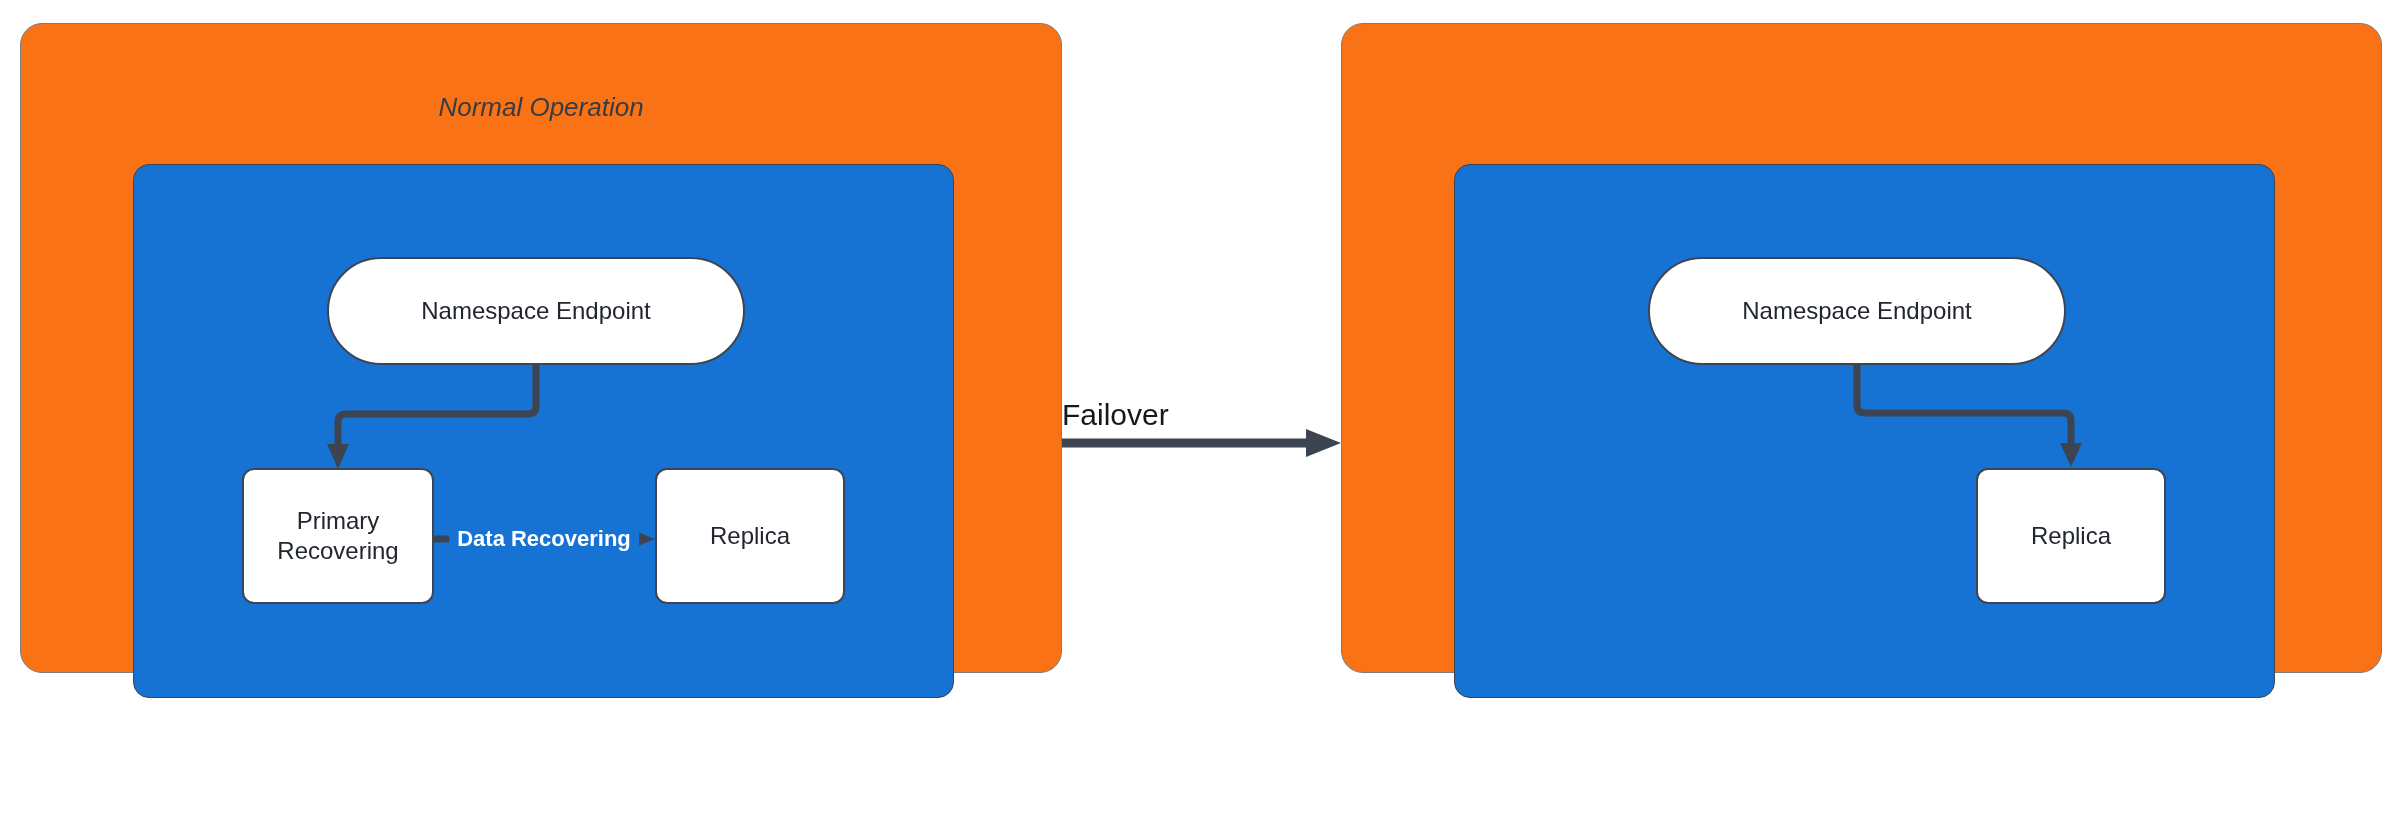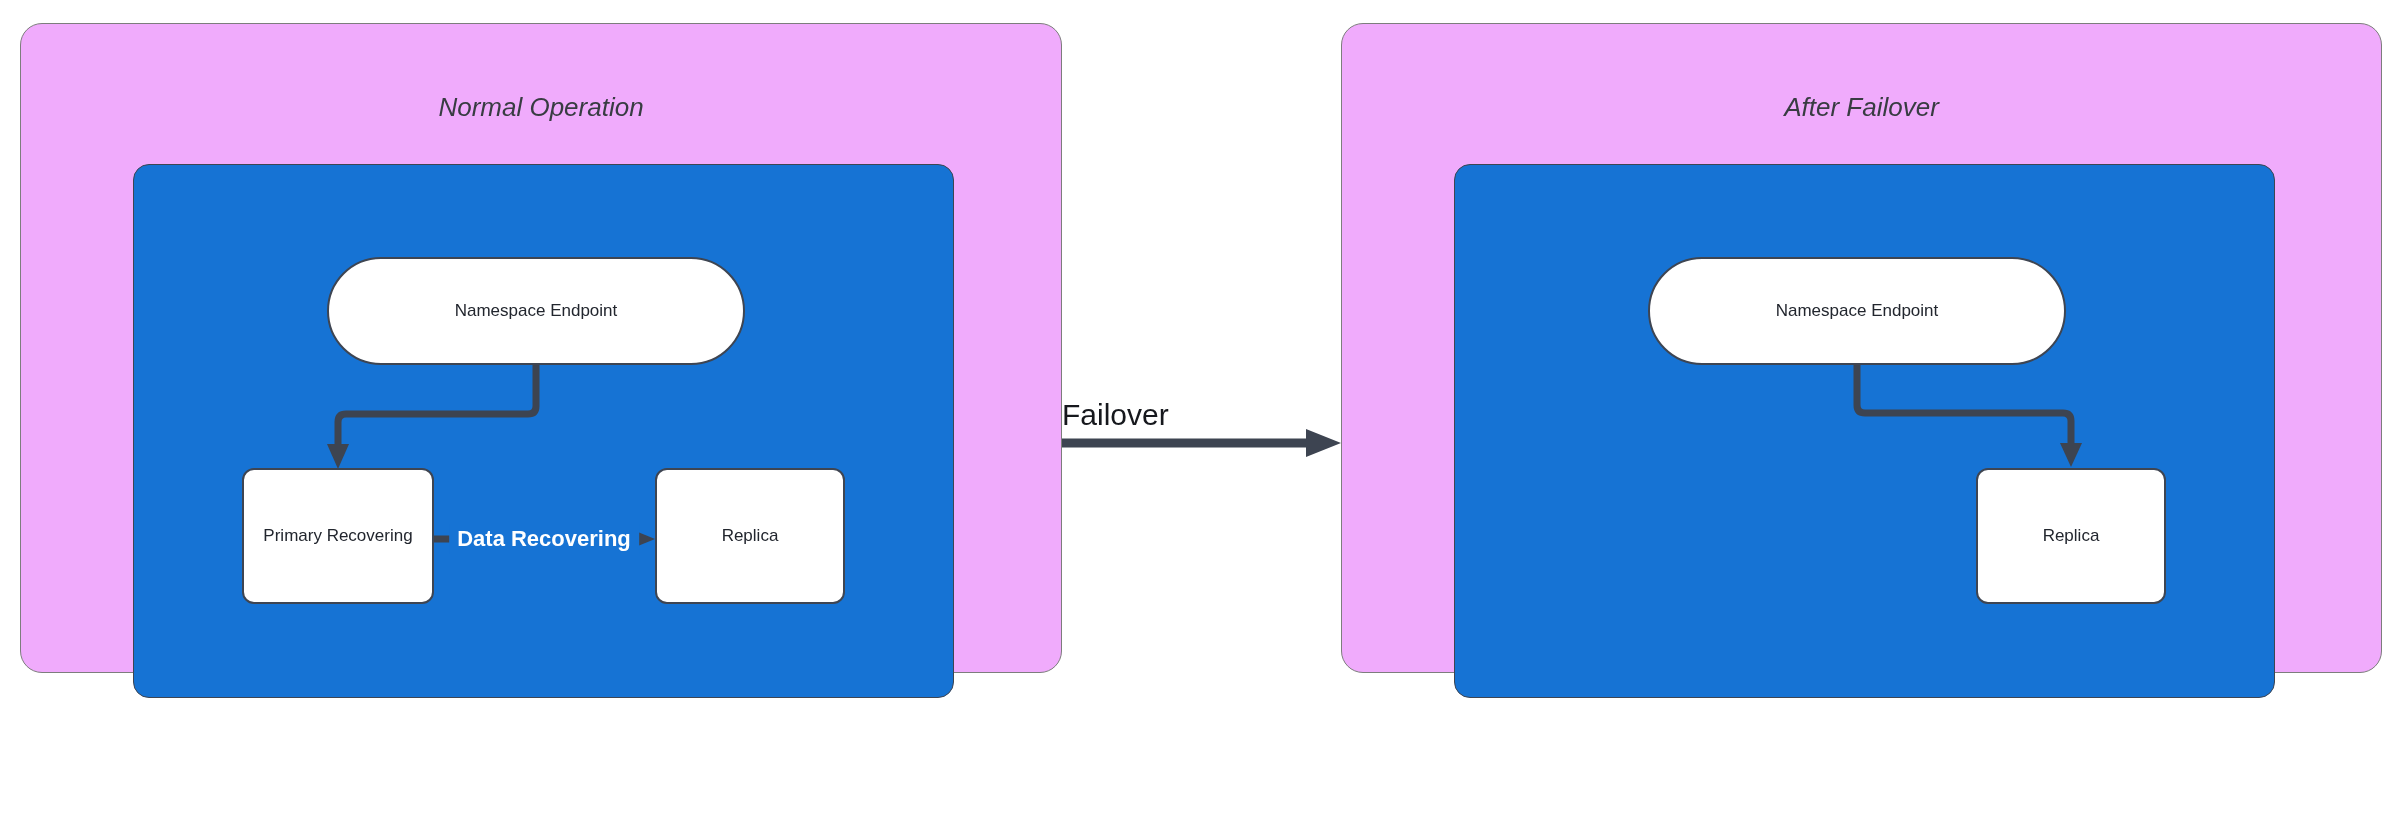--- a/index.html
+++ b/index.html
@@ -18,21 +18,21 @@
   .canvas{
     position:relative;
     width:2407px;height:828px;
     background:#ffffff;
     font-family:"Liberation Sans",sans-serif;
     overflow:hidden;
   }
   .panel{
     position:absolute;
     top:23px;height:650px;
-    background:#f0abfc;
+    background:#f97316;
     border:1px solid var(--panel-border);
     border-radius:22px;
     box-sizing:border-box;
   }
   .panel-title{
     position:absolute;
     top:68px;left:0;right:0;
     text-align:center;
     font-size:26px;
     line-height:30px;
@@ -60,21 +60,21 @@
   }
   .edges polygon{fill:var(--edge);stroke:none;}
   .node{
     position:absolute;
     display:flex;align-items:center;justify-content:center;
     text-align:center;
     background:#ffffff;
     border:2px solid var(--node-border);
     box-sizing:border-box;
     color:var(--node-text);
-    font-size:17px;
+    font-size:24px;
     line-height:1.25;
   }
   .node.pill{
     left:193px;top:92px;
     width:418px;height:108px;
     border-radius:54px;
     border-width:2.5px;
   }
   .node.box{
     top:303px;
@@ -141,21 +141,20 @@
     </div>
   </section>
 
   <div class="failover-label">Failover</div>
   <svg class="failover-arrow" viewBox="0 0 280 46" aria-hidden="true">
     <line x1="0" y1="23" x2="246" y2="23"></line>
     <polygon points="279,23 244,9 244,37"></polygon>
   </svg>
 
   <section class="panel" style="left:1341px;width:1041px;">
-    <div class="panel-title">After Failover</div>
 
     <div class="container-box">
       <svg class="edges" viewBox="0 0 821 534" aria-hidden="true">
         <path d="M402 200 L402 240 Q402 248 410 248 L608 248 Q616 248 616 256 L616 280"></path>
         <polygon points="616,302 605,278 627,278"></polygon>
       </svg>
 
       <div class="node pill">Namespace Endpoint</div>
 
 

